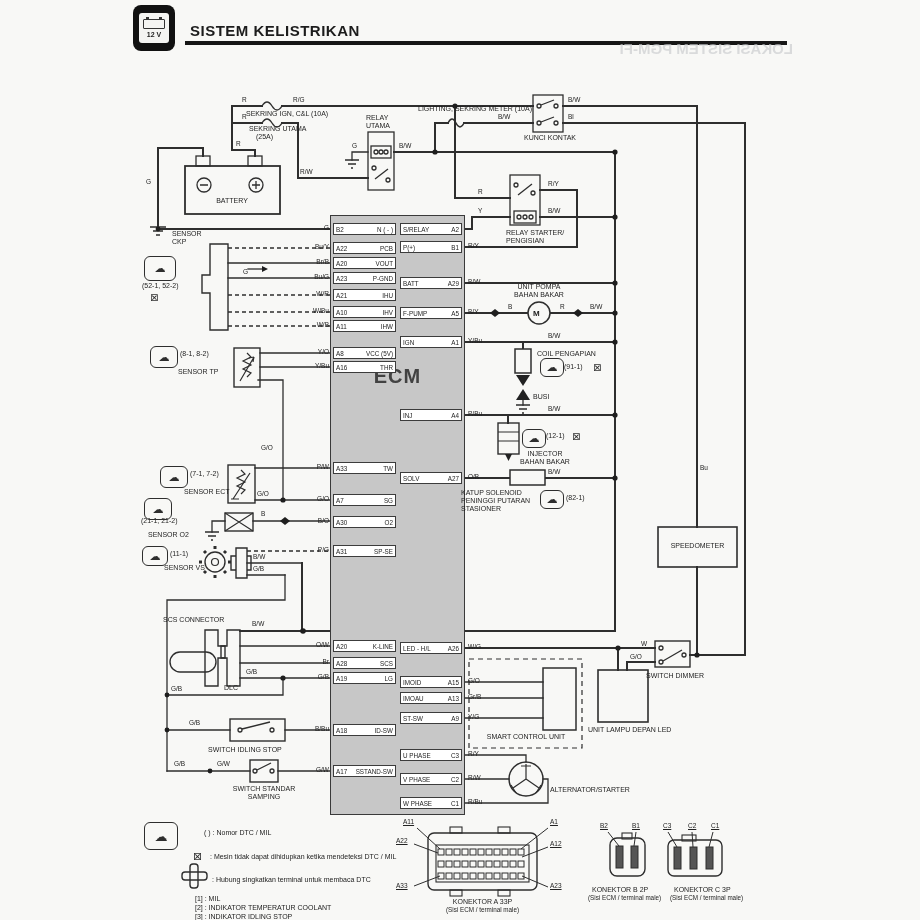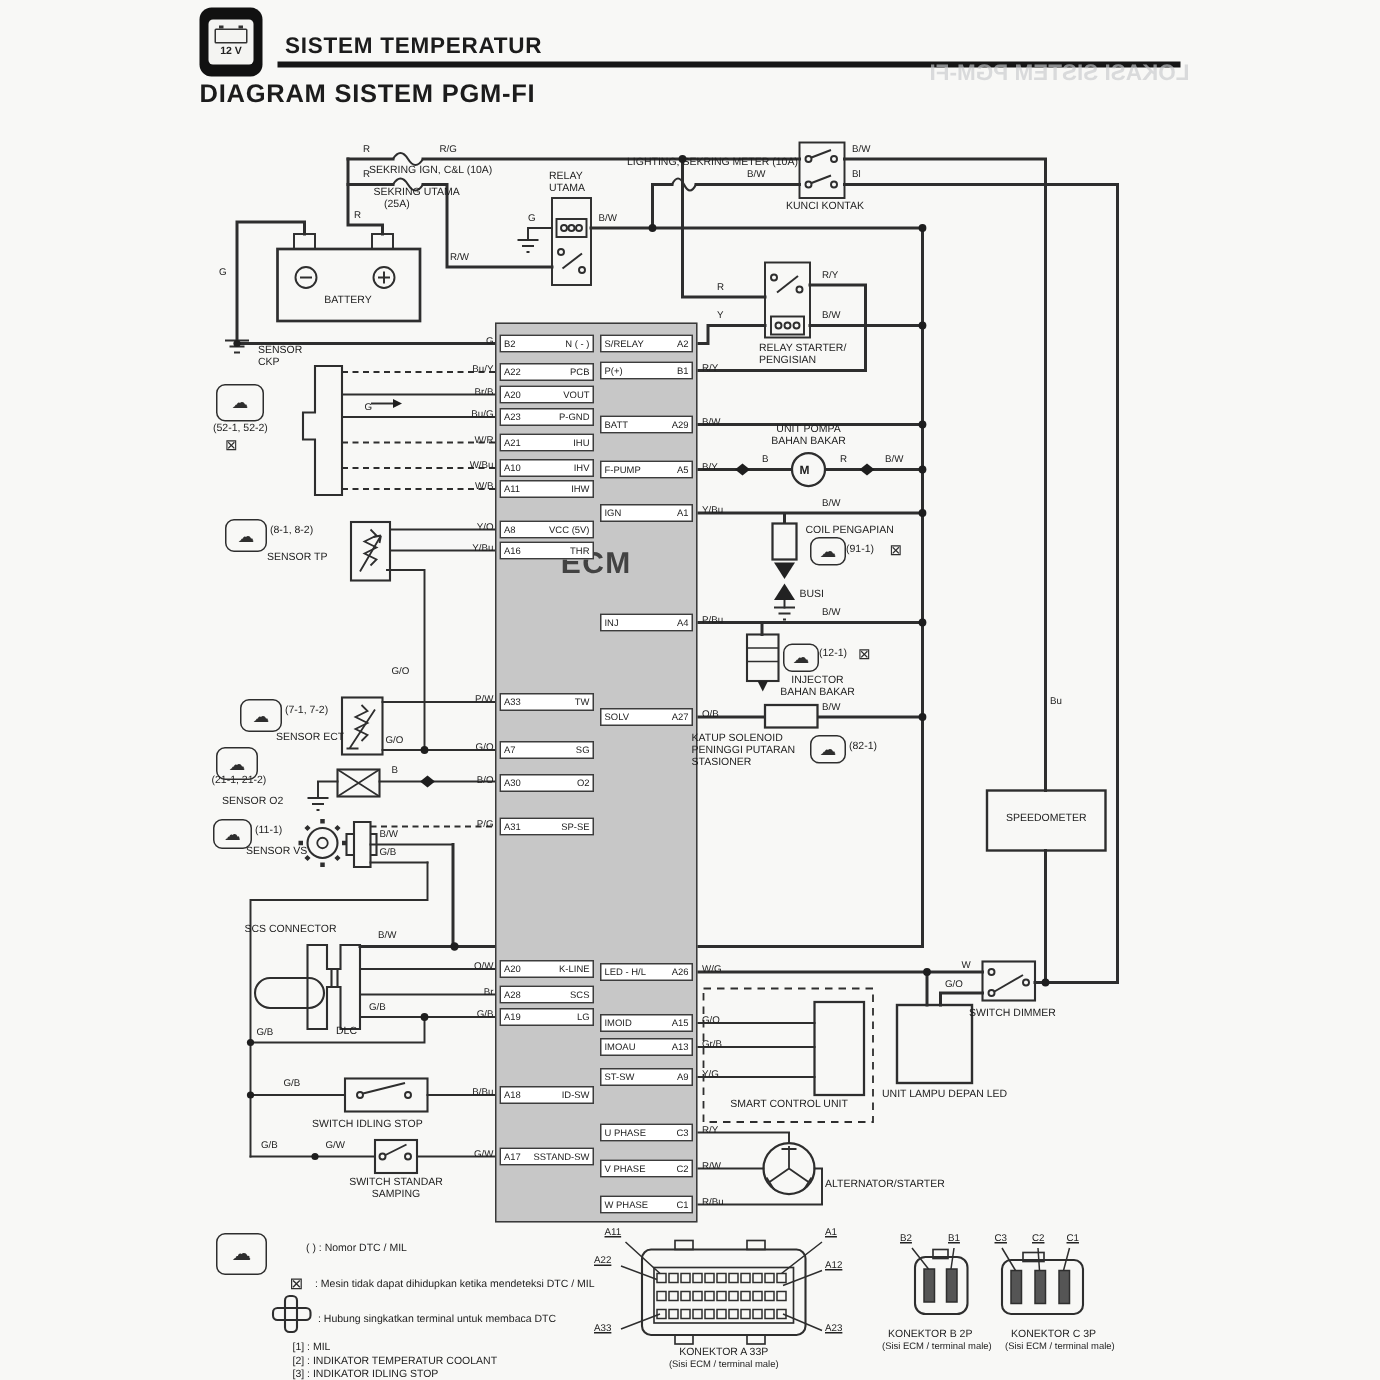--- a/index.html
+++ b/index.html
@@ -43,23 +43,22 @@
 <body>
 
 <div class="page">
 
   <div class="badge">
     <div class="inner">
         <div class="bat"></div>
         <span class="v">12 V</span>
       </div>
   </div>
-  <div class="h-section">SISTEM TEMPERATUR</div>
+  <div class="h-section">SISTEM KELISTRIKAN</div>
   <div class="h-rule"></div>
-  <div class="h-title">DIAGRAM SISTEM PGM-FI</div>
   <div class="ghost">LOKASI SISTEM PGM-FI</div>
 
   <svg class="wires" width="920" height="920" viewBox="0 0 920 920">
     <g stroke="#2e2e2e" fill="none" stroke-width="2" stroke-linecap="square">
       <path d="M203,156 V148 H158 V227"></path>
       <path d="M255,156 V150 H232 V106"></path>
       <path d="M232,106 H262 M282,106 H533"></path>
       <path d="M232,123 H262 M282,123 H298 V178 H368"></path>
       <path d="M435,152 V123 H448 M464,123 H533"></path>
       <path d="M394,152 H615 M615,152 V631"></path>

